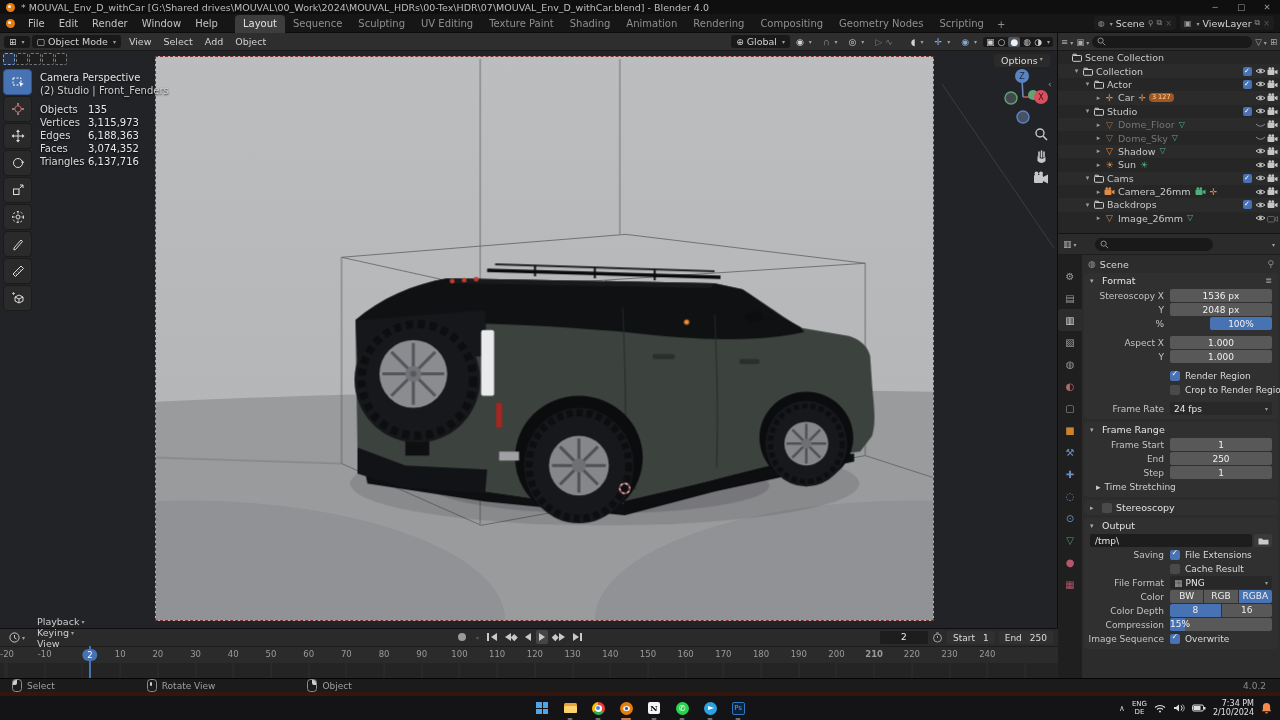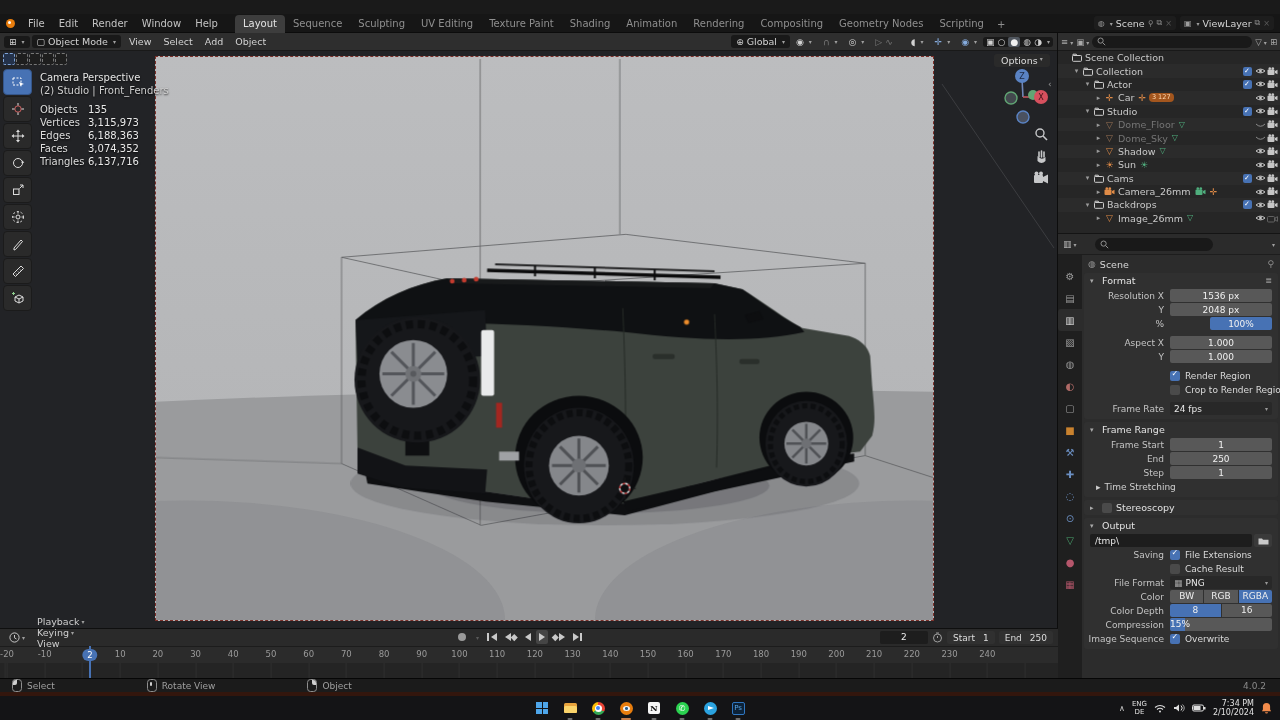--- a/index.html
+++ b/index.html
@@ -178,20 +178,29 @@
   .tb-tray{position:absolute;right:8px;top:0;height:24px;display:flex;align-items:center;gap:7px;font-size:7px;color:#e0e0e0;}
   .lang{text-align:center;line-height:8px;}
   .clockblk{text-align:right;line-height:9px;font-size:8px;}
   .chev{font-size:8px;color:#ccc;}
 </style>
 </head>
 <body>
 
 <div id="app">
 
+  <div id="titlebar">
+    <span class="blogo"></span>
+    <span id="wtitle">* MOUVAL_Env_D_withCar [G:\Shared drives\MOUVAL\00_Work\2024\MOUVAL_HDRs\00-Tex\HDR\07\MOUVAL_Env_D_withCar.blend] - Blender 4.0</span>
+    <div id="win-controls">
+      <span class="wbtn">─</span>
+      <span class="wbtn">□</span>
+      <span class="wbtn">✕</span>
+    </div>
+  </div>
 
   <div id="menubar">
     <span class="blogo"></span>
     <div id="main-menus">
         <span class="mitem">File</span>
         <span class="mitem">Edit</span>
         <span class="mitem">Render</span>
         <span class="mitem">Window</span>
         <span class="mitem">Help</span>
       </div>
@@ -941,21 +950,21 @@
           <span class="pin">⚲</span>
         </div>
 
         <div class="panel">
           <div class="pheader">
             <span class="pcaret">▾</span>
             <span>Format</span>
             <span class="phicon">≣</span>
           </div>
           <div class="prow">
-              <span class="plabel">Resolution X</span>
+              <span class="plabel">Stereoscopy X</span>
               <span class="pctrl">
                 <span class="field">1536 px</span>
               </span>
             </div>
           <div class="prow">
               <span class="plabel">Y</span>
               <span class="pctrl">
                 <span class="field">2048 px</span>
               </span>
             </div>
@@ -1195,21 +1204,21 @@
         <span class="rlab" style="left: 497.16px;">110</span>
         <span class="rlab" style="left: 534.86px;">120</span>
         <span class="rlab" style="left: 572.56px;">130</span>
         <span class="rlab" style="left: 610.26px;">140</span>
         <span class="rlab" style="left: 647.96px;">150</span>
         <span class="rlab" style="left: 685.66px; text-align: right;">160</span>
         <span class="rlab" style="left: 723.36px;">170</span>
         <span class="rlab" style="left: 761.06px;">180</span>
         <span class="rlab" style="left: 798.76px;">190</span>
         <span class="rlab" style="left: 836.46px;">200</span>
-        <span class="rlab" style="left: 874.16px;">210</span>
+        <span class="rlab" style="left: 874.16px; font-weight: bold;">210</span>
         <span class="rlab" style="left: 911.86px;">220</span>
         <span class="rlab" style="left: 949.56px;">230</span>
         <span class="rlab" style="left: 987.26px;">240</span>
       </div>
     <div class="tticks"></div>
     <div class="phline"></div>
   </div>
 
   <div id="statusbar">
     <div id="sb-items" style="display:flex;align-items:center;">

